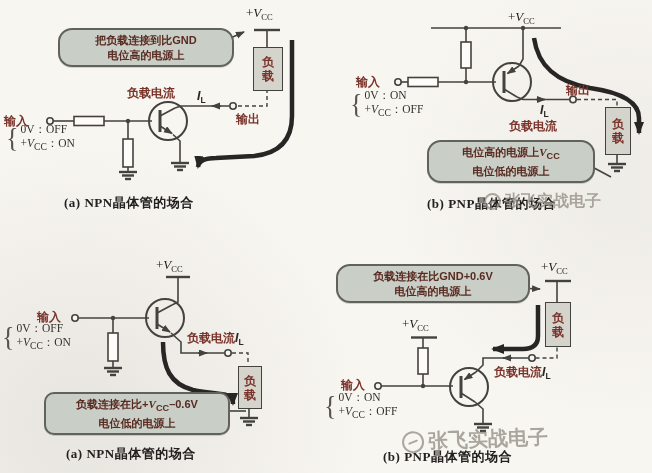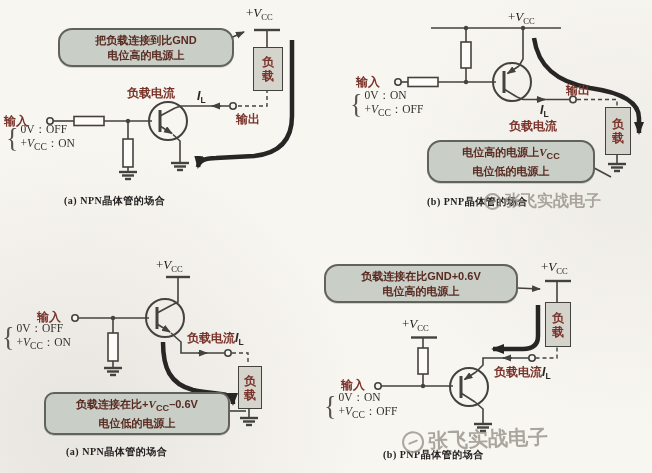--- a/index.html
+++ b/index.html
@@ -6,21 +6,21 @@
   .stage{
     position:relative;width:652px;height:473px;overflow:hidden;
     background:#f8f6f1;
     background-image:radial-gradient(circle at 12% 90%, rgba(190,186,178,.25) 0 6%, transparent 40%),
                      radial-gradient(circle at 96% 40%, rgba(200,196,188,.18) 0 5%, transparent 35%);
     font-family:"Liberation Sans","DejaVu Sans",sans-serif;
   }
   .abs{position:absolute;white-space:nowrap;}
   svg.wires{position:absolute;left:0;top:0;z-index:1;}
   .lbl{color:#7a332a;font-weight:700;font-size:12px;z-index:2;}
-  .cap{color:#222120;font-weight:700;font-size:10px;letter-spacing:.5px;z-index:2;
+  .cap{color:#222120;font-weight:700;font-size:13px;letter-spacing:.5px;z-index:2;
        font-family:"Liberation Serif","DejaVu Serif",serif;}
   .vcc{font-family:"Liberation Serif","DejaVu Serif",serif;font-size:13px;font-weight:400;
        color:#242320;z-index:2;}
   .vcc i{font-style:italic;}
   .vcc sub,.il sub,.st sub,.co sub{font-size:8.5px;vertical-align:-3px;}
   .il{font-family:Liberation Sans, sans-serif;font-size:12.5px;color:#2a2927;
       font-weight:700;z-index:2;}
   .il i{font-style:italic;}
   .states{display:flex;align-items:center;z-index:2;color:#33312e;
           font-family:"Liberation Serif","DejaVu Serif",serif;font-size:11.5px;}
@@ -253,21 +253,21 @@
       <div class="row">0V：OFF</div>
       <div class="row"><span>+</span><i>V</i><sub>CC</sub><span>：ON</span></div>
     </div>
   </div>
   <div class="abs callout" style="left:44px;top:392px;width:168px;border-radius:10px;">
     <div><span>负载连接在比</span><span>+</span><i>V</i><sub>CC</sub><span>–0.6V</span></div>
     <div>电位低的电源上</div>
   </div>
   <span class="abs cap" style="left:66px;top:445px;">(a) NPN晶体管的场合</span>
 
-  <div class="abs callout" style="left:324px;top:264px;width:176px;">
+  <div class="abs callout" style="left:336px;top:264px;width:176px;">
     <div>负载连接在比GND+0.6V</div>
     <div>电位高的电源上</div>
   </div>
   <span class="abs vcc" style="left:541px;top:259px;"><span>+</span><i>V</i><sub>CC</sub></span>
   <span class="abs vcc" style="left:402px;top:316px;"><span>+</span><i>V</i><sub>CC</sub></span>
   <span class="abs lbl" style="left:341px;top:377px;">输入</span>
   <span class="abs lbl" style="left:494px;top:364px;"><span>负载电流</span><span class="il"><i>I</i><sub>L</sub></span></span>
   <div class="abs load" style="left:545px;top:302px;width:24px;height:43px;">
     <span>负</span>
       <span>载</span>

